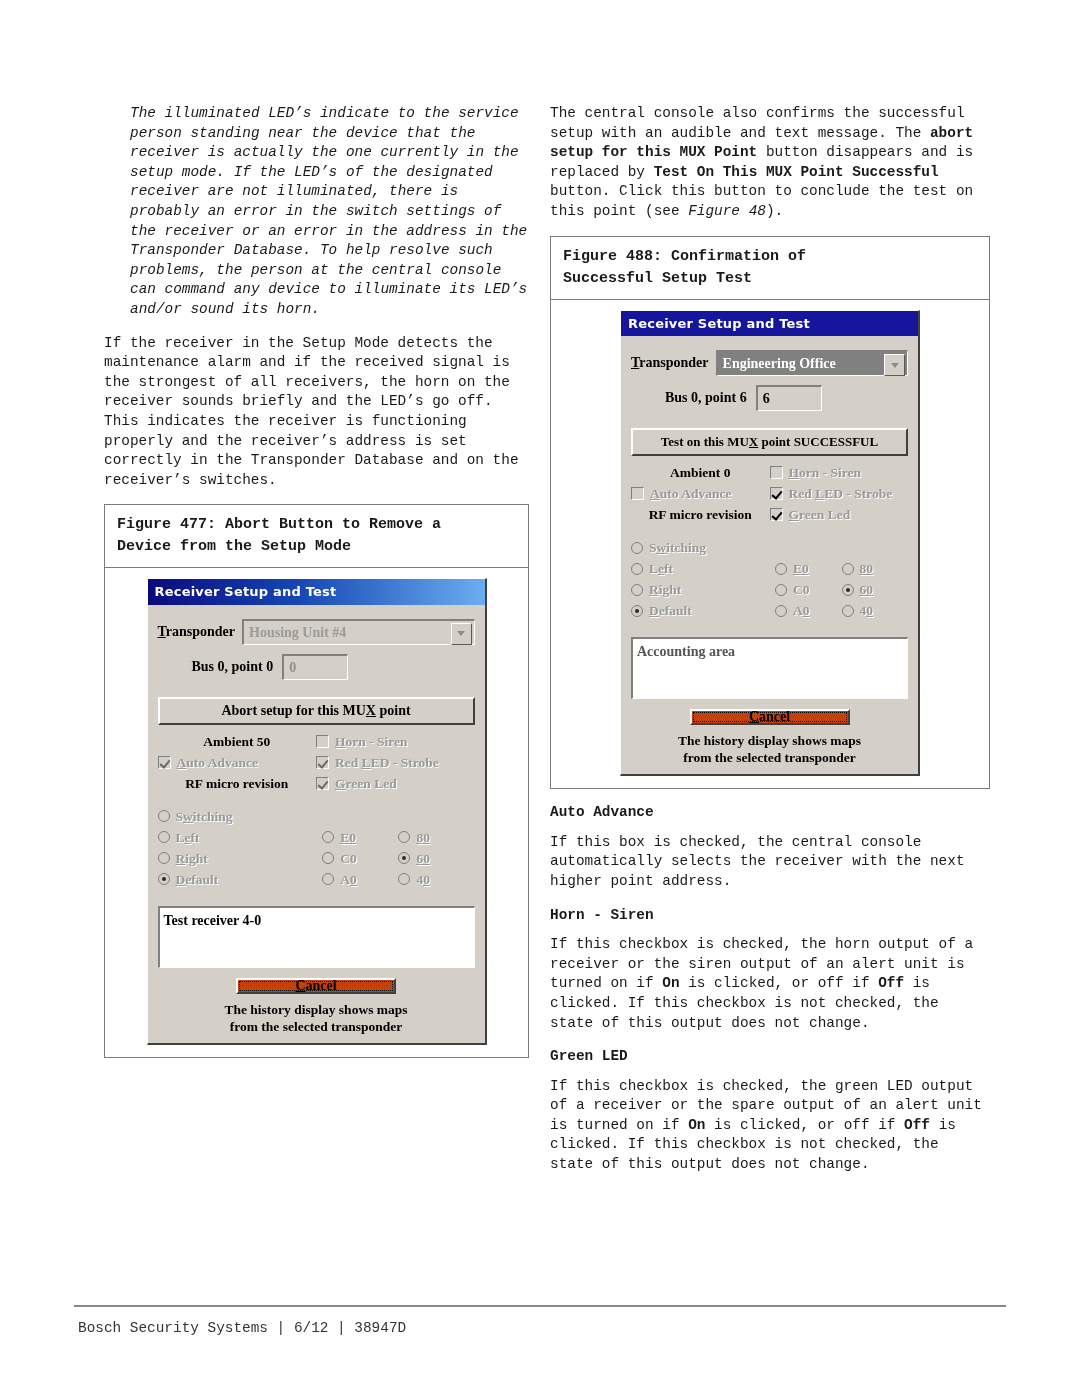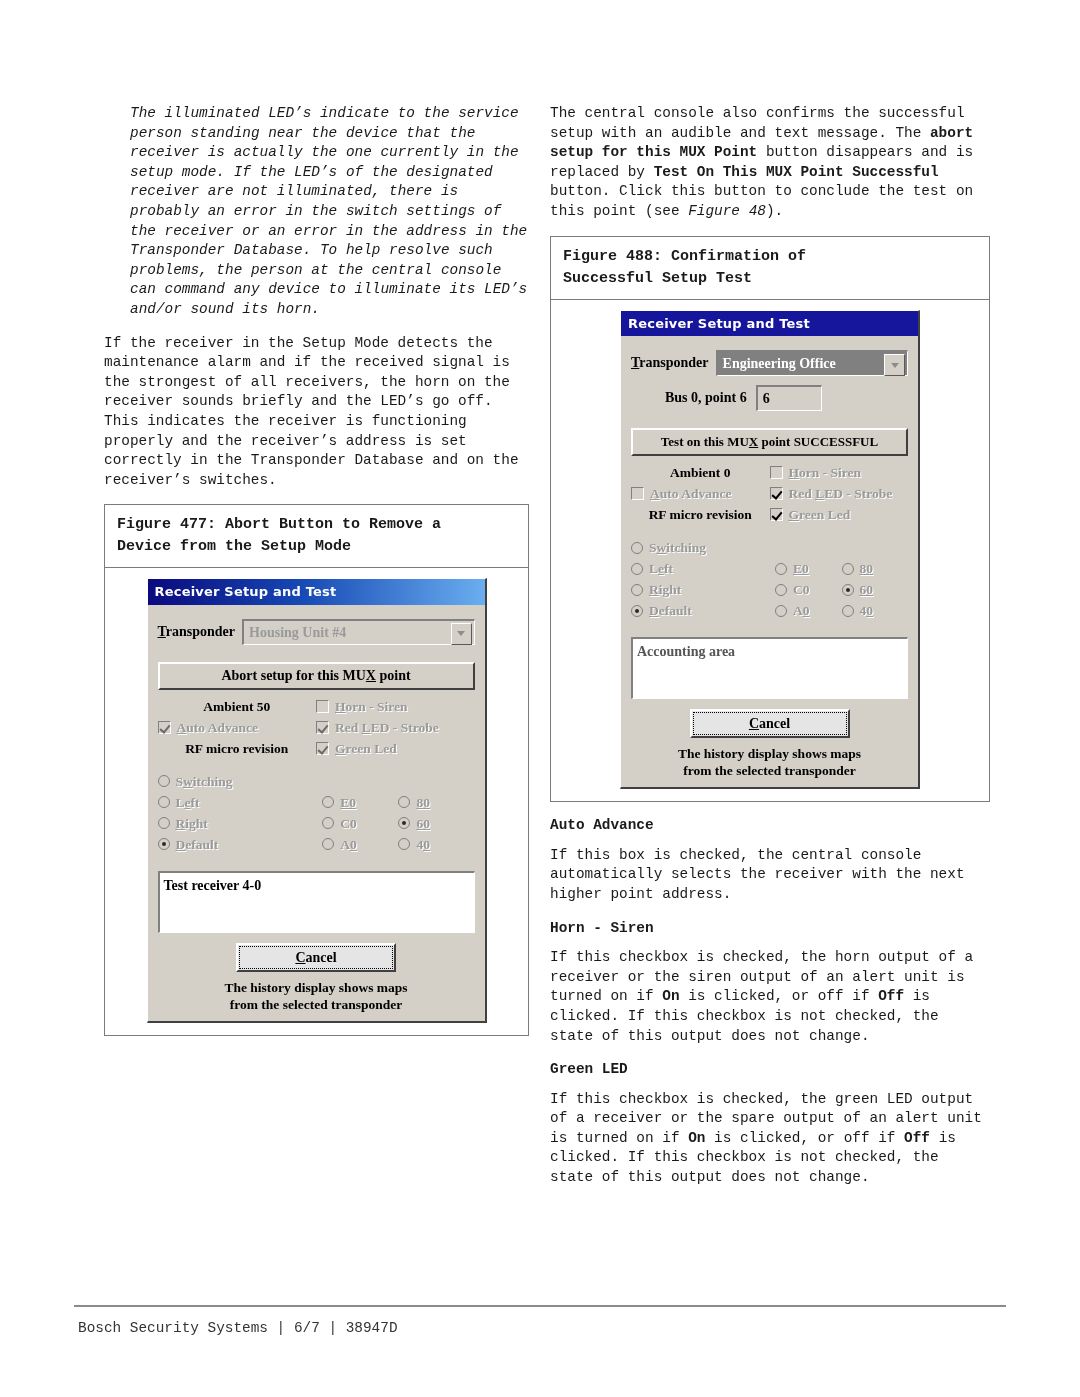--- a/index.html
+++ b/index.html
@@ -153,21 +153,21 @@
   .memo{
     margin-top:16px;height:62px;background:#ffffff;
     border-top:2px solid #808080;border-left:2px solid #808080;
     border-right:1px solid #ffffff;border-bottom:1px solid #ffffff;
     font-size:14px;color:#000000;font-weight:bold;
     padding:3px 0 0 4px;box-sizing:border-box;
   }
   .memo.dark{color:#555;}
   .cancel-wrap{display:flex;justify-content:center;margin-top:10px;}
   .cancel{
-    width:160px;height:29px;background:#e5e5e5;
+    width:160px;height:16px;background:#c2410c;
     border-top:2px solid #ffffff;border-left:2px solid #ffffff;
     border-right:2px solid #404040;border-bottom:2px solid #404040;
     display:flex;align-items:center;justify-content:center;
     font-weight:bold;font-size:14px;box-sizing:border-box;
     outline:1px dotted #000;outline-offset:-4px;
   }
   .cancel u{text-decoration:underline;}
   .foot-note{
     text-align:center;font-weight:bold;font-size:13.5px;line-height:17px;
     margin-top:7px;color:#000;
@@ -203,20 +203,26 @@
             <div class="row-trans">
               <span class="lbl-bold"><u>T</u>ransponder</span>
               <div class="combo greyed">
                 <span>Housing Unit #4</span>
                 <span class="arrow">
                     <i></i>
                   </span>
               </div>
             </div>
 
+            <div class="row-bus">
+              <span class="lbl-bold">Bus 0, point 0</span>
+              <div class="txtin">
+                  <span>0</span>
+                </div>
+            </div>
 
             <div class="btn">
               <span>Abort setup for this MU<u>X</u> point</span>
             </div>
 
             <div class="optgrid">
               <div class="optleft">
                 <div class="optline">
                   <span class="bold-c">Ambient 50</span>
                 </div>
@@ -463,15 +469,15 @@
 
     <h4>Horn - Siren</h4>
     <p><span>If this checkbox is checked, the horn output of a receiver or the siren output of an alert unit is turned on if </span><b>On</b><span> is clicked, or off if </span><b>Off</b><span> is clicked. If this checkbox is not checked, the state of this output does not change.</span></p>
 
     <h4>Green LED</h4>
     <p><span>If this checkbox is checked, the green LED output of a receiver or the spare output of an alert unit is turned on if </span><b>On</b><span> is clicked, or off if </span><b>Off</b><span> is clicked. If this checkbox is not checked, the state of this output does not change.</span></p>
 
   </div>
 
   <div class="footrule"></div>
-  <div class="foot">Bosch Security Systems | 6/7 | 38947D</div>
+  <div class="foot">Bosch Security Systems | 6/12 | 38947D</div>
 
 </div>
 
 </body></html>

